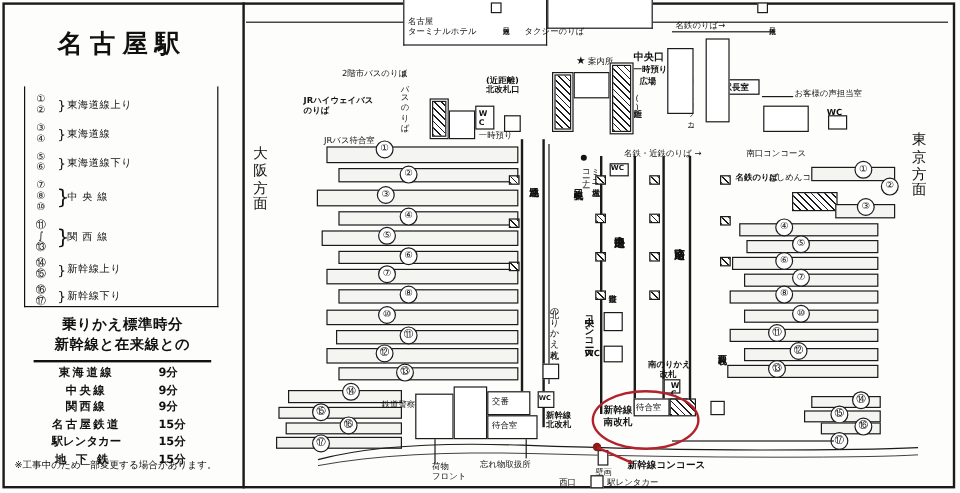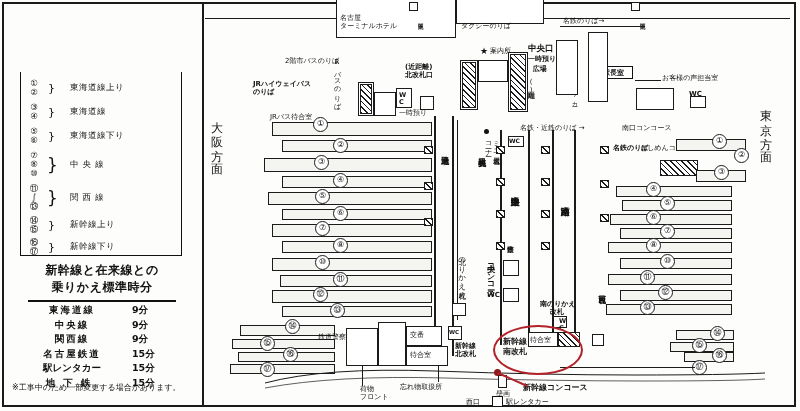--- a/index.html
+++ b/index.html
@@ -17,21 +17,21 @@
   .guide-head{position:absolute;left:16px;top:46px;width:162px;height:22px;
      border:1.6px solid #111;box-sizing:border-box;}
   .guide-head span{display:block;text-align:center;font-size:13px;font-weight:bold;
      letter-spacing:3px;line-height:20px;color:#111;}
   .guide-body{position:absolute;left:16px;top:68px;width:162px;height:184px;
      border:1.6px solid #111;border-top:none;box-sizing:border-box;}
   .grow{position:absolute;left:0;width:162px;display:flex;align-items:center;}
   .gnums{width:26px;display:flex;flex-direction:column;align-items:center;}
   .circ{font-size:8.5px;color:#111;line-height:1.08;font-family:"DejaVu Sans",sans-serif;}
   .brace{width:9px;font-size:11px;color:#111;text-align:center;}
-  .gname{font-size:8.5px;color:#111;letter-spacing:0.5px;white-space:nowrap;margin-left:14px;}
+  .gname{font-size:8.5px;color:#111;letter-spacing:0.5px;white-space:nowrap;}
   .gname.sp{letter-spacing:4px;}
 
   .tt-title{position:absolute;left:10px;top:258px;width:176px;text-align:center;
      font-size:12px;font-weight:bold;color:#111;letter-spacing:0.5px;line-height:1.45;}
   .tt-rule{position:absolute;left:24px;top:296px;width:148px;height:1.6px;background:#111;}
   .tt-table{position:absolute;left:22px;top:300px;width:154px;}
   .tt-row{display:flex;justify-content:space-between;font-size:9.5px;font-weight:bold;
      color:#111;margin-bottom:1.5px;}
   .tt-row .n{width:92px;text-align:center;letter-spacing:2px;}
   .tt-row .v{width:48px;text-align:left;letter-spacing:0px;}
@@ -71,20 +71,21 @@
   .redtxt{position:absolute;font-size:8px;font-weight:bold;color:#141414;line-height:1.3;}
 </style>
 </head>
 <body>
 
 <div id="page">
   <div class="frame"></div>
   <div class="vdiv" style="left:202px;"></div>
 
   <div id="legend">
+    <div class="station-title">名古屋駅</div>
 
 
     <div class="guide-body">
 
       <div class="grow" style="top:4px;height:24px;">
         <div class="gnums">
           <div class="circ">①</div>
           <div class="circ">②</div>
         </div>
         <div class="brace">}</div>
@@ -142,22 +143,22 @@
         <div class="gnums">
           <div class="circ">⑯</div>
           <div class="circ">⑰</div>
         </div>
         <div class="brace">}</div>
         <div class="gname">新幹線下り</div>
       </div>
     </div>
 
     <div class="tt-title">
+      <div>乗りかえ標準時分</div>
       <div>新幹線と在来線との</div>
-      <div>乗りかえ標準時分</div>
     </div>
     <div class="tt-rule"></div>
 
     <div class="tt-table">
       <div class="tt-row">
         <span class="n">東海道線</span>
         <span class="v">9分</span>
       </div>
       <div class="tt-row">
         <span class="n">中央線</span>
@@ -188,21 +189,21 @@
 
     <div class="dirlbl" style="left:208px;top:112px;">大阪方面</div>
     <div class="dirlbl" style="left:757px;top:100px;">東京方面</div>
 
     <div class="ln hl" style="left:205px;top:18px;width:585px;"></div>
 
     <div class="bx" style="left:336px;top:0px;width:120px;height:38px;border-top:none;"></div>
     <div class="mlbl" style="left:340px;top:14px;">名古屋<br>ターミナルホテル</div>
 
     <div class="bx" style="left:456px;top:0px;width:88px;height:24px;border-top:none;"></div>
-    <div class="mlbl" style="left:437px;top:22px;margin-left:24px;">タクシーのりば</div>
+    <div class="mlbl" style="left:437px;top:22px;">タクシーのりば</div>
     <div class="mvert" style="left:418px;top:19px;font-size:5.5px;">地下鉄入口</div>
     <div class="bx" style="left:409px;top:2px;width:9px;height:9px;"></div>
 
     <div class="mvert" style="left:640px;top:19px;font-size:5.5px;">地下鉄入口</div>
     <div class="bx" style="left:631px;top:2px;width:9px;height:9px;"></div>
     <div class="ln hl" style="left:560px;top:26px;width:85px;"></div>
     <div class="mlbl" style="left:563px;top:17px;">名鉄のりば→</div>
 
     <div class="mlbl" style="left:258px;top:57px;margin-left:27px;">2階市バスのりば</div>
     <div class="mlbl" style="left:253px;top:80px;font-weight:bold;">JRハイウェイバス<br>のりば</div>

